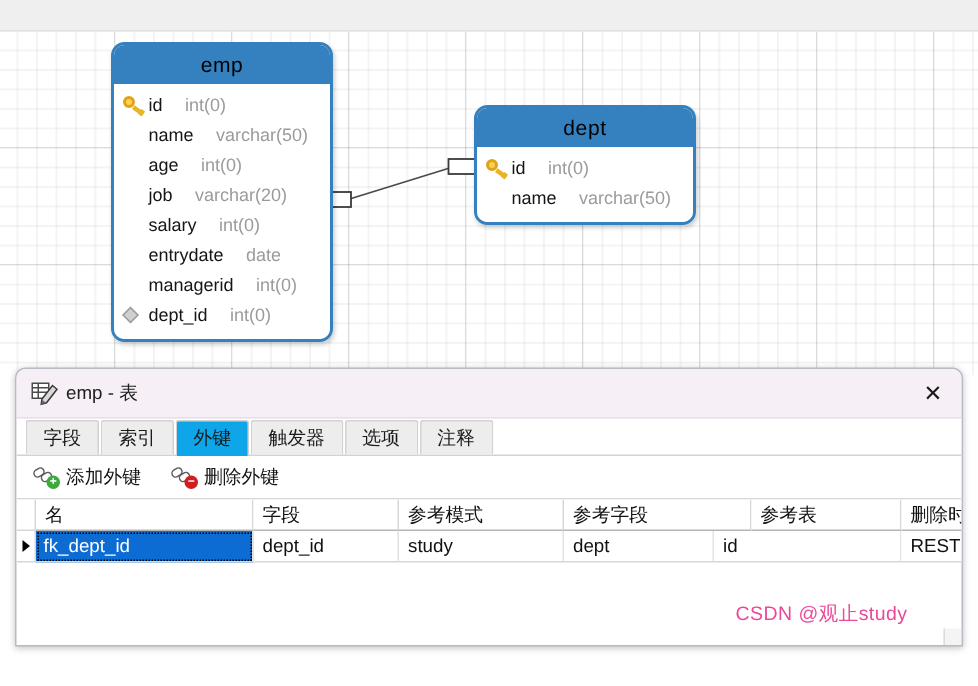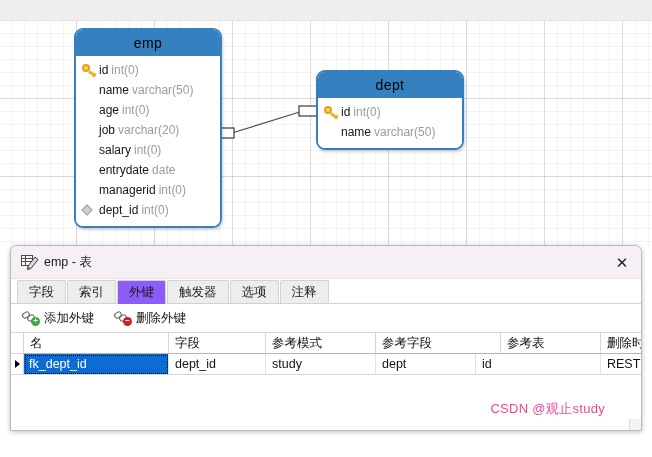--- a/index.html
+++ b/index.html
@@ -80,21 +80,21 @@
     position: relative;
     display: inline-block;
   }
   .field-name {
     color: #151515;
     font-size: 12px;
   }
   .field-type {
     color: #9b9b9b;
     font-size: 12px;
-    margin-left: 3px;
+    margin-left: 15px;
   }
   
   .key-glyph {
     position: absolute;
     left: 2px; top: 4px;
     width: 15px; height: 12px;
   }
   .key-glyph .kring {
     position: absolute;
     left: 0; top: 0;
@@ -186,21 +186,21 @@
     color: #1a1a1a;
     background: #ededed;
     border: 1px solid #d2d2d2;
     border-bottom: none;
     margin-right: 1px;
     border-radius: 2px 2px 0 0;
     cursor: pointer;
     box-sizing: border-box;
   }
   .tab.active {
-    background: #8b5cf6;
+    background: #0ea5e9;
     height: 24px;
     line-height: 23px;
     position: relative;
     z-index: 2;
     margin-bottom: -1px;
   }
 
   
   #toolbar {
     height: 28px;

